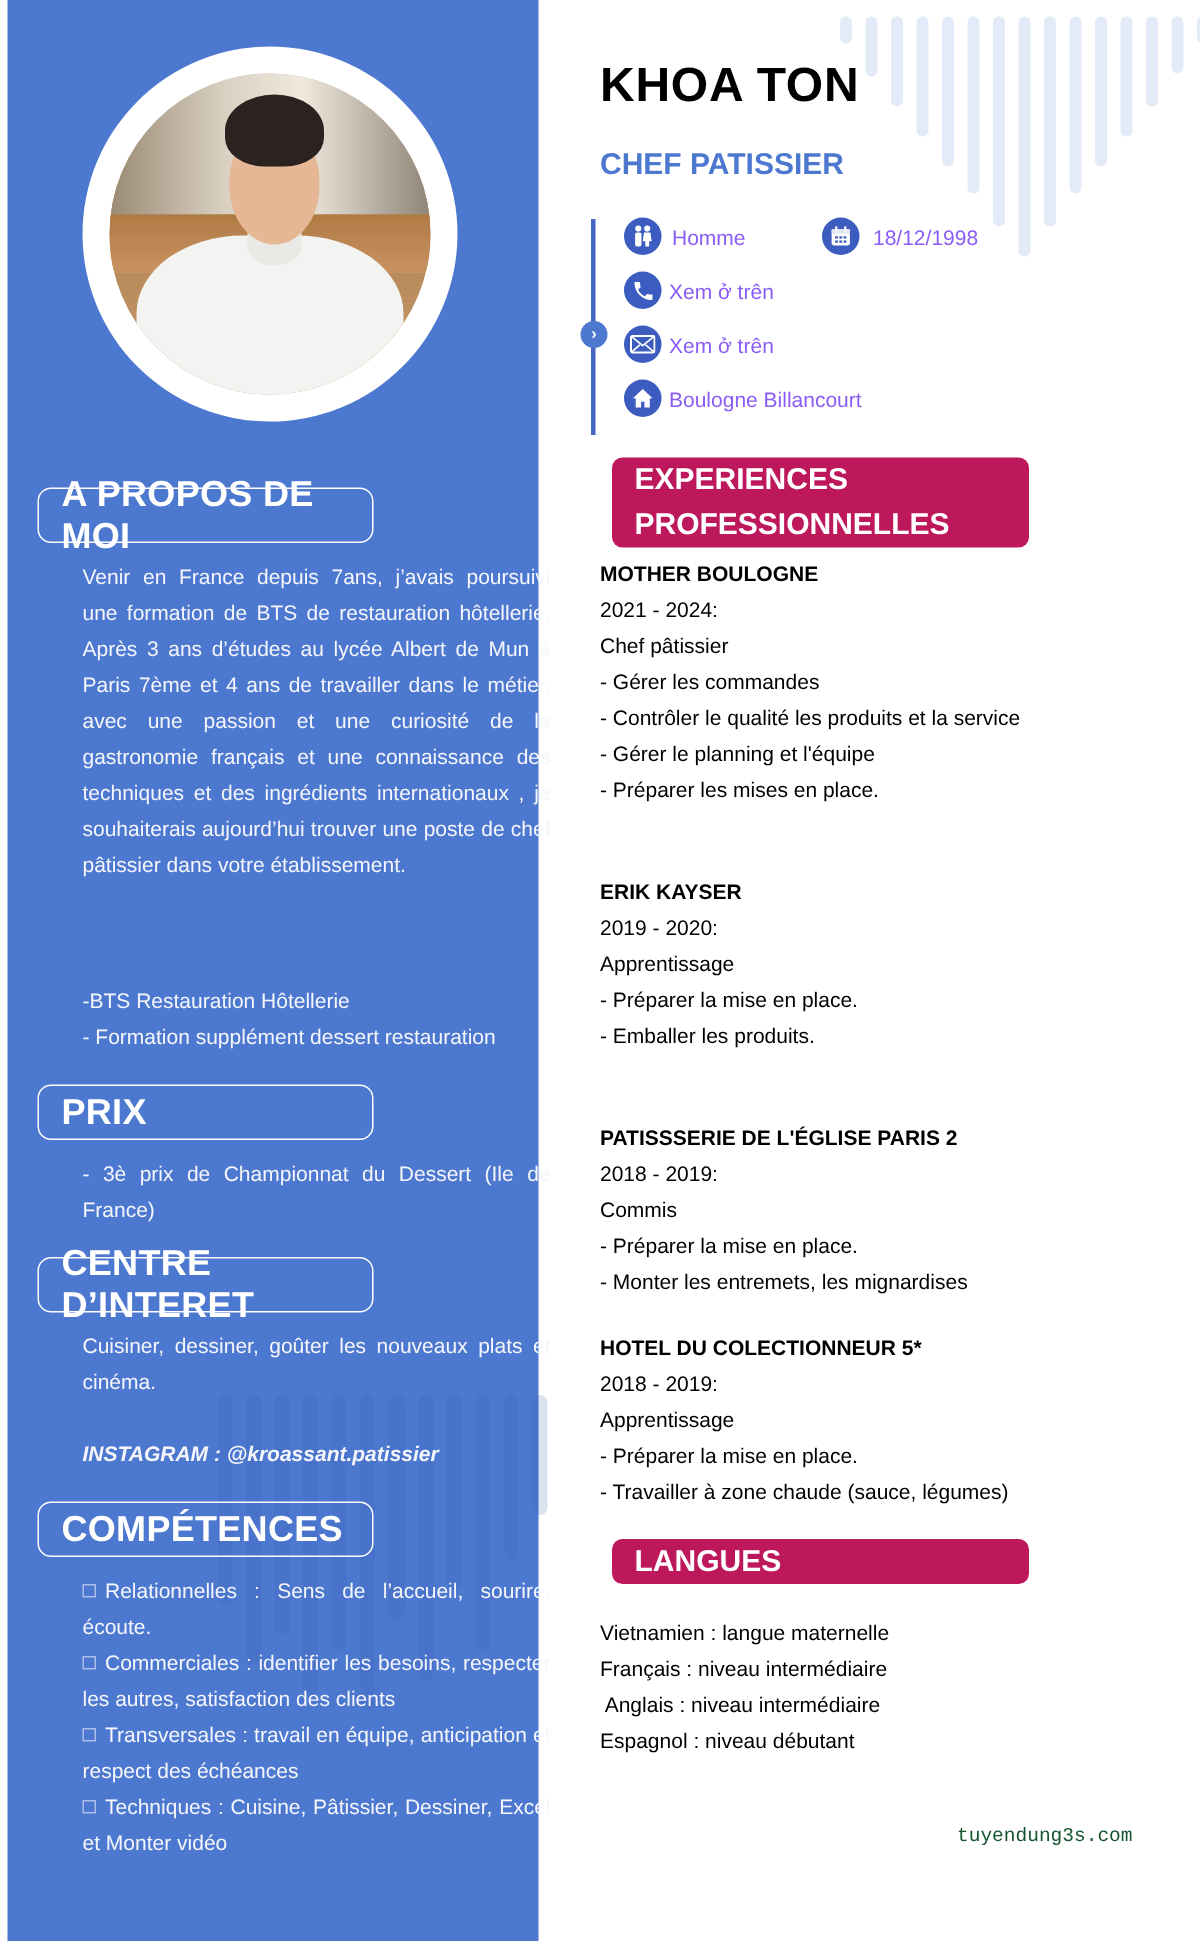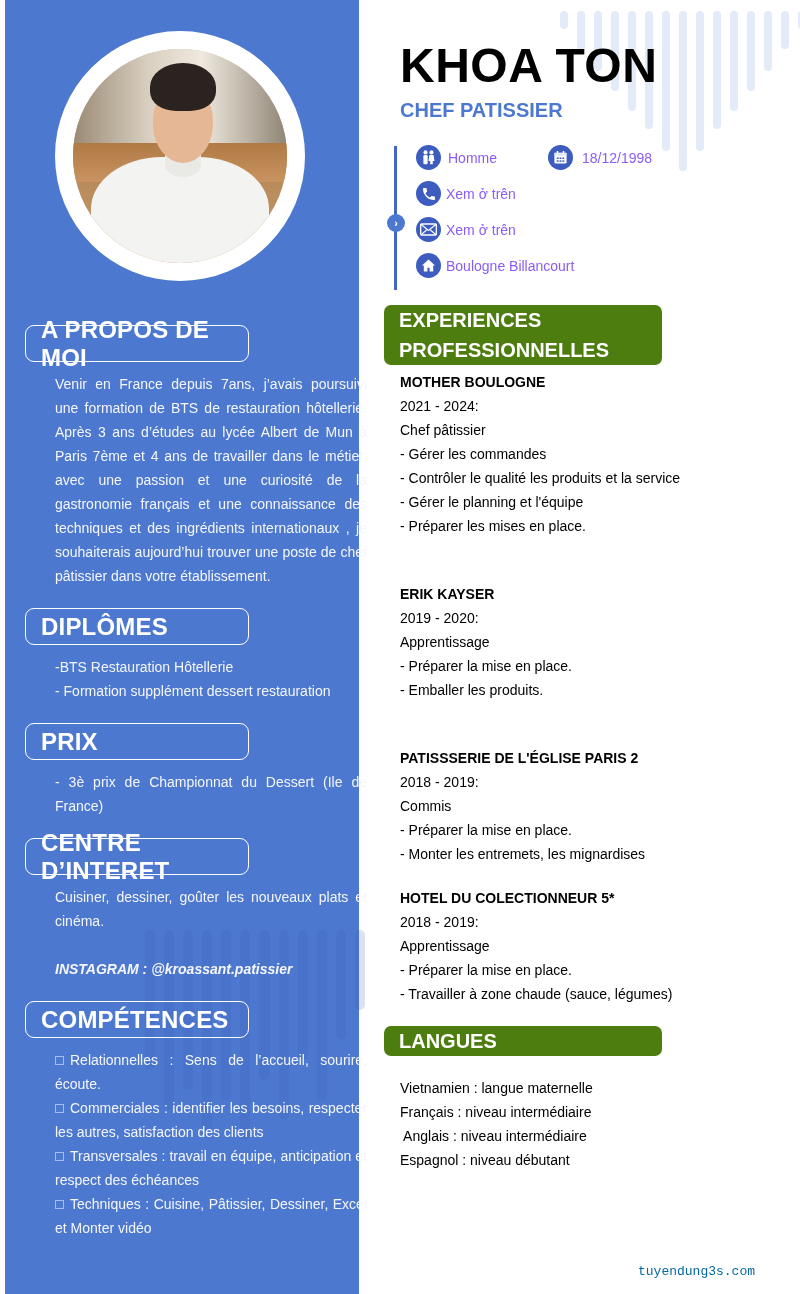--- a/index.html
+++ b/index.html
@@ -50,43 +50,43 @@
     text-align: justify; color: #f4f6fb; margin-left: 30px;
   }
   .side-text p { margin: 0; }
   .side-text .bold { font-weight: bold; font-style: italic; }
   .bullet-box { display: inline-block; width: 9px; height: 9px; border: 1px solid #a9bde8; margin-right: 6px; vertical-align: 0px; }
 
   
   .deco-bars { position: absolute; left: 560px; top: 11px; height: 170px; display: flex; gap: 9px; align-items: flex-start; }
   .deco-bars span { width: 8px; background: #e3eaf8; border-radius: 4px; display: block; }
 
-  .name { position: absolute; left: 400px; top: 38px; font-size: 48px; font-weight: bold; color: #000; letter-spacing: 0.5px; text-align: right; }
+  .name { position: absolute; left: 400px; top: 38px; font-size: 32px; font-weight: bold; color: #000; letter-spacing: 0.5px; text-align: right; }
   .job-title { position: absolute; left: 400px; top: 99px; font-size: 20px; font-weight: bold; color: #4d78cf; }
 
   .timeline-line { position: absolute; left: 394px; top: 146px; width: 3px; height: 144px; background: #4466c4; }
   .timeline-knob { position: absolute; left: 387px; top: 214px; width: 18px; height: 18px; border-radius: 50%;
     background: #4d78cf; color: #fff; font-size: 11px; font-weight: bold; display: flex; align-items: center; justify-content: center; }
 
   .info-row { position: absolute; display: flex; align-items: center; font-size: 14px; color: #8b5cf6; }
   .info-icon { width: 25px; height: 25px; border-radius: 50%; background: #3c5dbf; display: flex; align-items: center; justify-content: center; margin-right: 5px; }
   .info-icon svg { display: block; }
 
   .heading-fill {
-    position: absolute; left: 384px; width: 278px; background: #4d7c0f; color: #fff;
+    position: absolute; left: 408px; width: 278px; background: #be185d; color: #fff;
     border-radius: 7px; font-weight: bold; font-size: 20px; padding-left: 15px; line-height: 30px;
   }
   .exp { position: absolute; left: 400px; width: 390px; font-size: 14px; line-height: 24px; color: #000; }
   .exp .company { font-weight: bold; }
   .exp p { margin: 0; white-space: nowrap; }
 
   .langs { position: absolute; left: 400px; top: 1061px; font-size: 14px; line-height: 24px; margin-top: 15px; }
   .langs p { margin: 0; white-space: pre; }
 
-  .watermark { position: absolute; left: 638px; top: 1264px; font-family: "Liberation Mono", monospace; font-size: 13px; color: #0369a1; }
+  .watermark { position: absolute; left: 638px; top: 1216px; font-family: "Liberation Mono", monospace; font-size: 13px; color: #14532d; }
 </style>
 </head>
 <body>
 
 <aside class="sidebar">
   <div class="bars">
     <span style="height:140px;margin-top:0"></span>
       <span style="height:180px"></span>
       <span style="height:160px"></span>
       <span style="height:200px"></span>
@@ -109,21 +109,20 @@
       <div class="face"></div>
         <div class="hair"></div>
     </div>
   </div>
 
   <div class="section-box" style="top:325px">A PROPOS DE MOI</div>
   <div class="side-text" style="top:372px">
     <p>Venir en France depuis 7ans,  j’avais poursuivi une formation de BTS de restauration hôtellerie. Après 3 ans d’études au lycée Albert de Mun à Paris 7ème et 4 ans de travailler dans le métier, avec une passion et une curiosité de la gastronomie français et une connaissance des techniques et des ingrédients internationaux , je souhaiterais aujourd’hui trouver une poste de chef pâtissier dans votre établissement.</p>
   </div>
 
-  <div class="section-box" style="top:608px">DIPLÔMES</div>
   <div class="side-text" style="top:655px;text-align:left">
     <p>-BTS Restauration Hôtellerie</p>
     <p>- Formation supplément dessert restauration</p>
   </div>
 
   <div class="section-box" style="top:723px">PRIX</div>
   <div class="side-text" style="top:770px">
     <p>- 3è prix de Championnat du Dessert (Ile de France)</p>
   </div>
 

